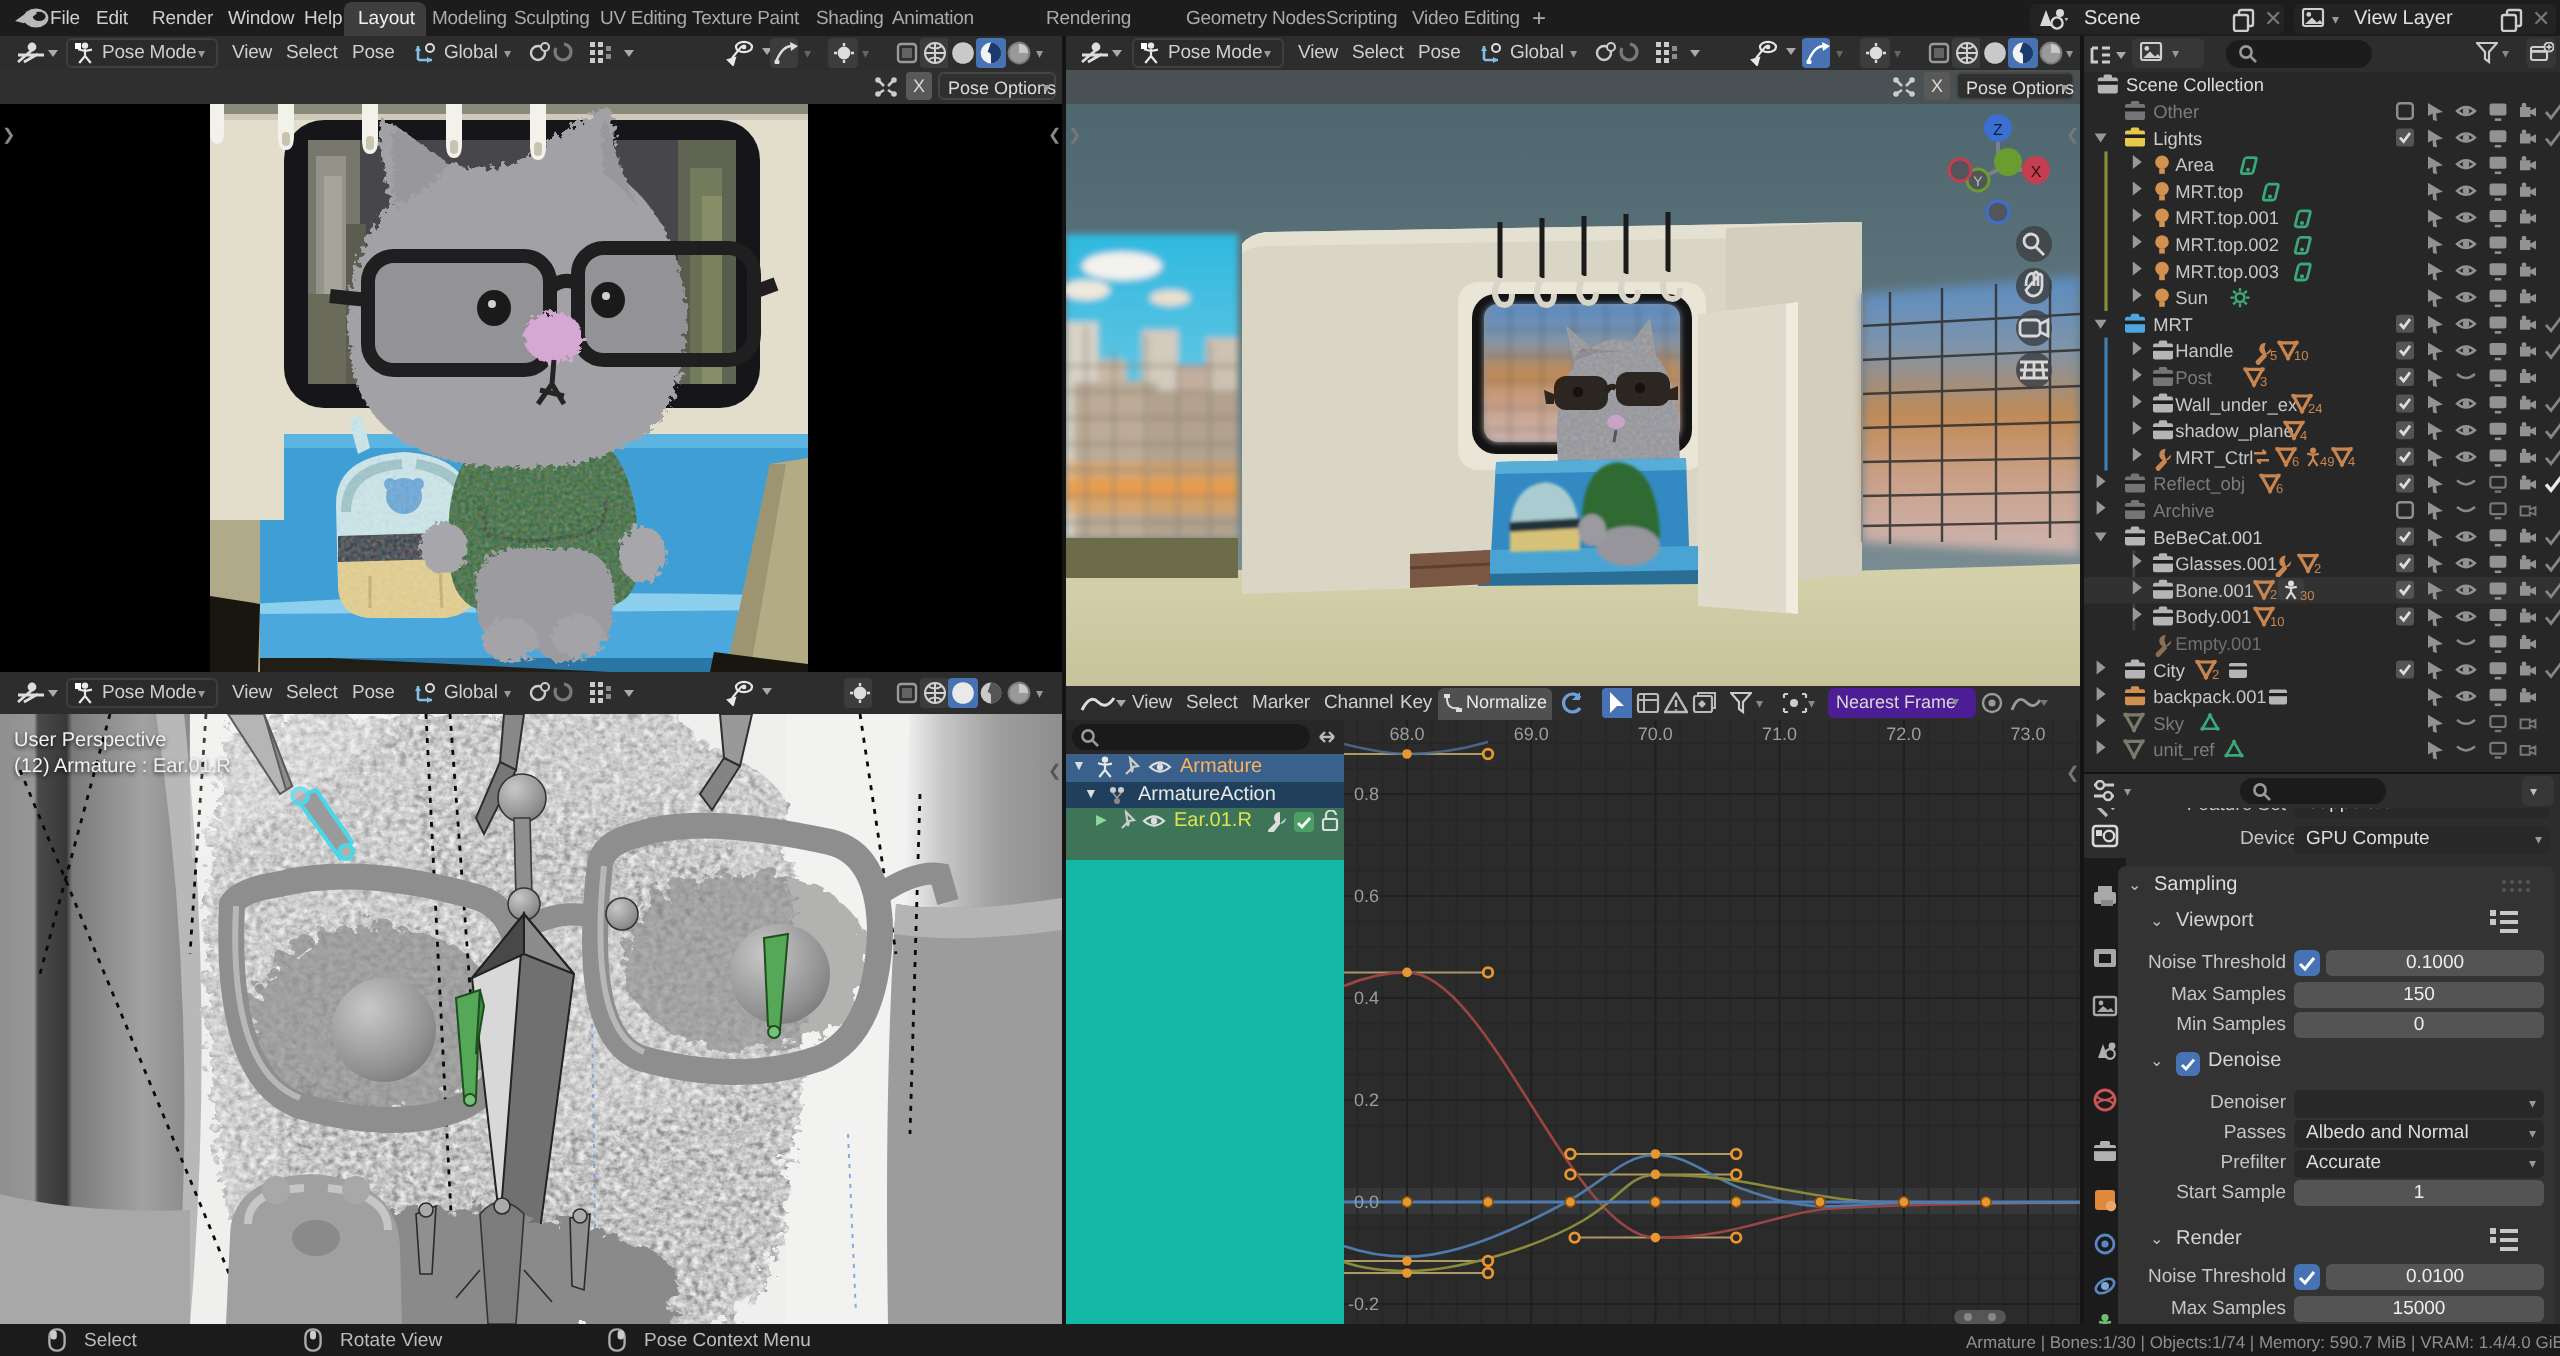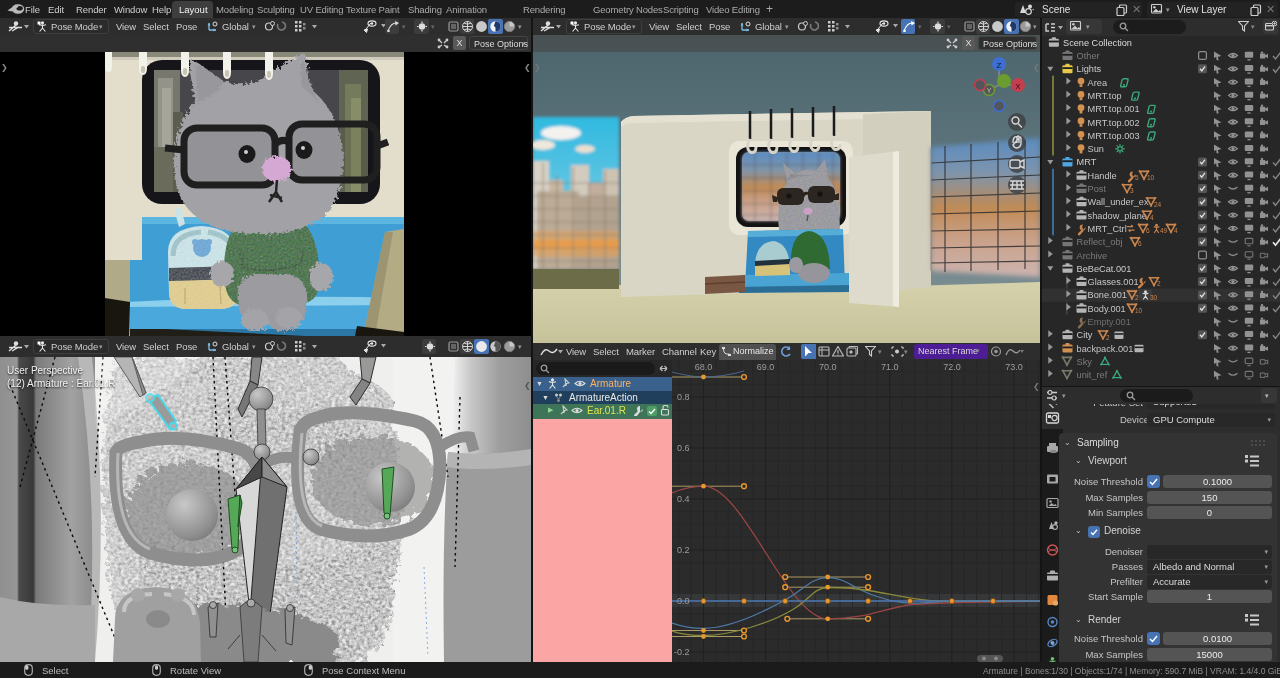--- a/index.html
+++ b/index.html
@@ -924,21 +924,21 @@
         <text x="5" y="193">0.2</text>
         <text x="5" y="244">0.0</text>
         <text x="2" y="295">-0.2</text>
       </g>
 
       <rect x="305" y="295" width="26" height="7" rx="3.5" fill="#555"></rect>
       <circle cx="312" cy="298.5" r="2" fill="#888"></circle>
         <circle cx="324" cy="298.5" r="2" fill="#888"></circle>
     </svg>
 
-    <div class="abs" style="left:0;top:0;width:139px;height:302px;background:#fca5a5;">
+    <div class="abs" style="left:0;top:0;width:139px;height:302px;background:#14b8a6;">
       <div class="abs" style="left:0;top:0;width:139px;height:17px;background:#272727;"></div>
       <div class="abs" style="left:3px;top:2px;width:119px;height:13px;background:#1a1a1a;border-radius:7px;">
         <svg class="abs" style="left:4px;top:2px" width="10" height="10" viewBox="0 0 10 10">
             <circle cx="4" cy="4" r="2.8" fill="none" stroke="#999" stroke-width="1.3"></circle>
             <path d="M6.2 6.2 L9 9" stroke="#999" stroke-width="1.3"></path>
           </svg>
       </div>
       <svg class="abs" style="left:124px;top:4px" width="13" height="9" viewBox="0 0 13 9">
           <path d="M3 4.5 H10 M3 4.5 L5.5 2 M3 4.5 L5.5 7 M10 4.5 L7.5 2 M10 4.5 L7.5 7" stroke="#bbb" stroke-width="1.2" fill="none"></path>
         </svg>
@@ -960,21 +960,21 @@
       <div class="abs" style="left:0;top:30.5px;width:139px;height:13.5px;background:#1f3f5c;">
         <span class="abs" style="left:9px;top:3px;color:#ddd;font-size:7px;">▼</span>
         <svg class="abs" style="left:21px;top:2px" width="12" height="10" viewBox="0 0 12 10">
             <circle cx="2.5" cy="2" r="1.5" fill="#ccc"></circle>
             <circle cx="6.5" cy="2" r="1.5" fill="#ccc"></circle>
             <circle cx="4.5" cy="7.5" r="1.5" fill="#888"></circle>
             <path d="M2.5 3.5 L4.5 6 M6.5 3.5 L4.5 6" stroke="#999" stroke-width="0.8"></path>
           </svg>
         <span class="abs" style="left:36px;top:1px;color:#e8e8e8;font-size:10px;">ArmatureAction</span>
       </div>
-      <div class="abs" style="left:0;top:44px;width:139px;height:15px;background:#3e7457;">
+      <div class="abs" style="left:0;top:44px;width:139px;height:26px;background:#3e7457;">
         <span class="abs" style="left:15px;top:2px;color:#8fd89a;font-size:7px;">▶</span>
         <svg class="abs" style="left:26px;top:1px" width="10" height="11" viewBox="0 0 10 11">
             <path d="M4 1 L8 5 L5.5 5.5 L5 8 Z M2 9 L4.5 6.5" fill="none" stroke="#ccc" stroke-width="1.1"></path>
           </svg>
         <svg class="abs" style="left:38px;top:2px" width="12" height="9" viewBox="0 0 12 9">
             <path d="M1 4.5 Q6 0 11 4.5 Q6 9 1 4.5 Z" fill="none" stroke="#ddd" stroke-width="1.1"></path>
             <circle cx="6" cy="4.5" r="1.6" fill="#ddd"></circle>
           </svg>
         <span class="abs" style="left:54px;top:1px;color:#dfe34f;font-size:10px;">Ear.01.R</span>
         <svg class="abs" style="left:100px;top:1px" width="11" height="11" viewBox="0 0 11 11">

